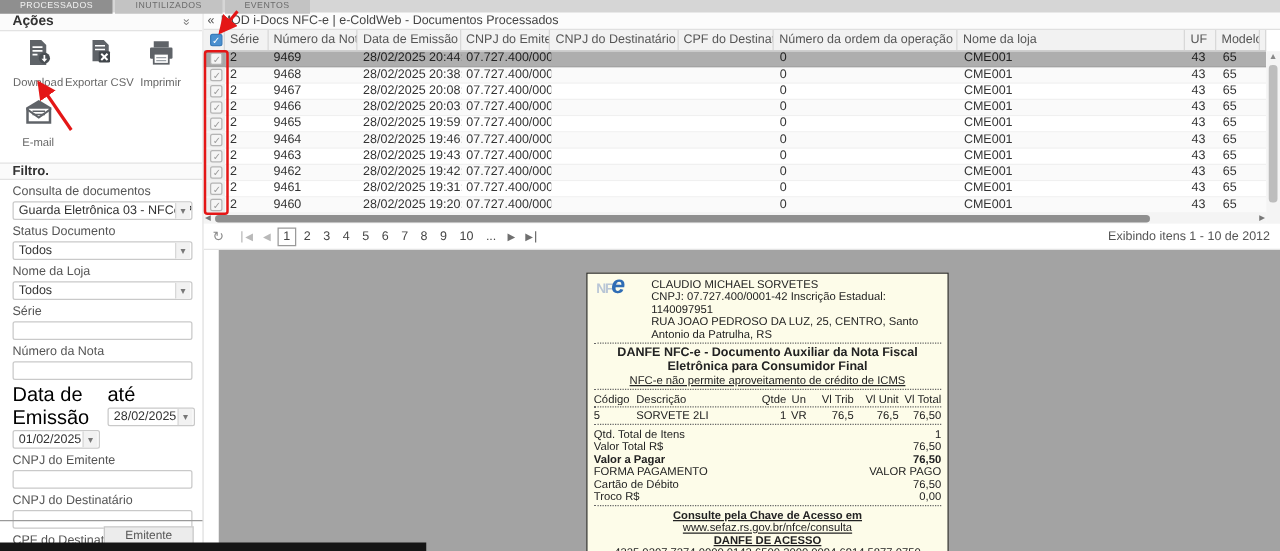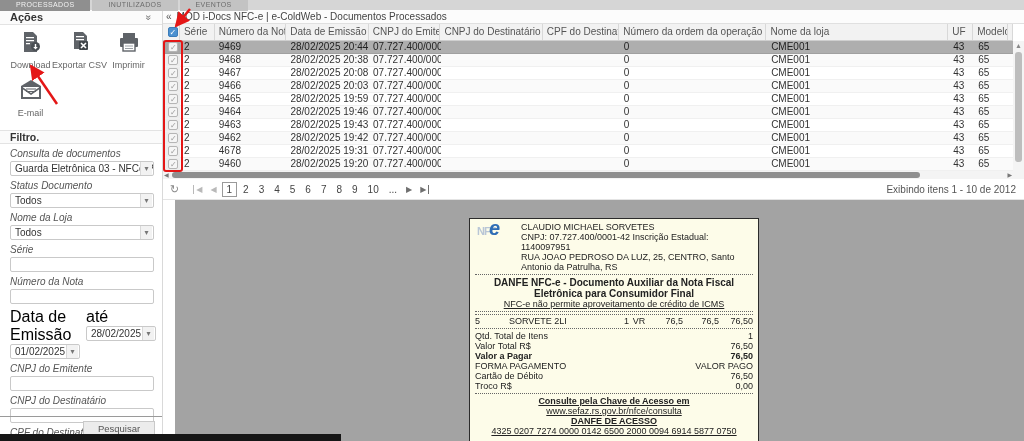--- a/index.html
+++ b/index.html
@@ -24,21 +24,21 @@
   .panel-h .collapse { font-size:10px; color:#777; transform:rotate(90deg); cursor:pointer; }
   .act-grid { display:flex; flex-wrap:wrap; padding:5px 6px 2px 6px; }
   .act-btn { width:49px; height:44px; display:flex; flex-direction:column; align-items:center;
     justify-content:flex-start; cursor:pointer; margin-bottom:4px; }
   .act-btn svg { width:24px; height:24px; }
   .act-btn .lbl { font-size:9px; color:#666; margin-top:2px; white-space:nowrap; }
   .filter-h { height:14px; display:flex; align-items:center; padding:0 10px; background:#fbfbfb;
     border-top:1px solid #e3e3e3; border-bottom:1px solid #e3e3e3; margin-top:2px; }
   .filter-h .t { font-size:10.5px; font-weight:bold; color:#333; }
   .fgroup { padding:4px 8px 0 10px; }
-  .fgroup .flabel { font-size:10px; color:#555; margin-bottom:2px;font-style:italic; }
+  .fgroup .flabel { font-size:10px; color:#555; margin-bottom:2px; }
   .fcontrol { position:relative; height:15px; border:1px solid #c9c9c9; border-radius:2px; background:#fff;
     font-size:10px; color:#333; line-height:13px; padding:0 14px 0 4px; cursor:pointer;
     white-space:nowrap; overflow:hidden; }
   .fcontrol.inputonly { cursor:text; padding-right:4px; }
   .fcontrol .caret { position:absolute; right:1px; top:0; width:12px; height:13px; background:#f2f2f2;
     border-left:1px solid #d8d8d8; color:#777; font-size:8px; text-align:center; line-height:13px; }
   .daterow { display:flex; gap:6px; padding:4px 8px 0 10px; }
   .daterow .dcol { width:70px; }
   .pesquisar-wrap { position:absolute; left:0; bottom:5px; width:163px; border-top:1px solid #9a9a9a;
     padding:4px 8px 0 0; display:flex; justify-content:flex-end; }
@@ -239,21 +239,21 @@
     <div class="fgroup">
       <div class="flabel">CNPJ do Destinatário</div>
       <div class="fcontrol inputonly"></div>
     </div>
     <div class="fgroup">
       <div class="flabel">CPF do Destinatário</div>
       <div class="fcontrol inputonly"></div>
     </div>
 
     <div class="pesquisar-wrap">
-      <div class="btn-pesquisar">Pesquisar</div>
+      <div class="btn-pesquisar">Emitente</div>
     </div>
   </div>
 
   <div class="main">
     <div class="titlebar">
       <span class="chev">«</span>
       <span class="ttl">MOD i-Docs NFC-e | e-ColdWeb - Documentos Processados</span>
     </div>
 
     <div class="grid-header">
@@ -408,21 +408,21 @@
     <div class="g-cell c9">43</div>
     <div class="g-cell c10">65</div>
     <div class="g-cell c11"></div>
   </div>
 
   <div class="grid-row">
     <div class="g-cell c0 cb-cell">
       <span class="cbox">✓</span>
     </div>
     <div class="g-cell c1">2</div>
-    <div class="g-cell c2">4678</div>
+    <div class="g-cell c2">9461</div>
     <div class="g-cell c3">28/02/2025 19:31:51</div>
     <div class="g-cell c4">07.727.400/0001-42</div>
     <div class="g-cell c5"></div>
     <div class="g-cell c6"></div>
     <div class="g-cell c7">0</div>
     <div class="g-cell c8">CME001</div>
     <div class="g-cell c9">43</div>
     <div class="g-cell c10">65</div>
     <div class="g-cell c11"></div>
   </div>
@@ -489,20 +489,29 @@
               <div>CLAUDIO MICHAEL SORVETES</div>
               <div>CNPJ: 07.727.400/0001-42 Inscrição Estadual: 1140097951</div>
               <div>RUA JOAO PEDROSO DA LUZ, 25, CENTRO, Santo Antonio da Patrulha, RS</div>
             </div>
           </div>
           <div class="r-sep"></div>
           <div class="r-title">DANFE NFC-e - Documento Auxiliar da Nota Fiscal Eletrônica para Consumidor Final</div>
           <div class="r-center">NFC-e não permite aproveitamento de crédito de ICMS</div>
           <div class="r-sep"></div>
           <div class="r-itable">
+            <div class="ir">
+              <span class="ic i0">Código</span>
+              <span class="ic i1">Descrição</span>
+              <span class="ic i2">Qtde</span>
+              <span class="ic i3">Un</span>
+              <span class="ic i4">Vl Trib</span>
+              <span class="ic i5">Vl Unit</span>
+              <span class="ic i6">Vl Total</span>
+            </div>
             <div class="r-sep" style="margin:1px 0"></div>
             <div class="ir">
               <span class="ic i0">5</span>
               <span class="ic i1">SORVETE 2LI</span>
               <span class="ic i2">1</span>
               <span class="ic i3">VR</span>
               <span class="ic i4">76,5</span>
               <span class="ic i5">76,5</span>
               <span class="ic i6">76,50</span>
             </div>

